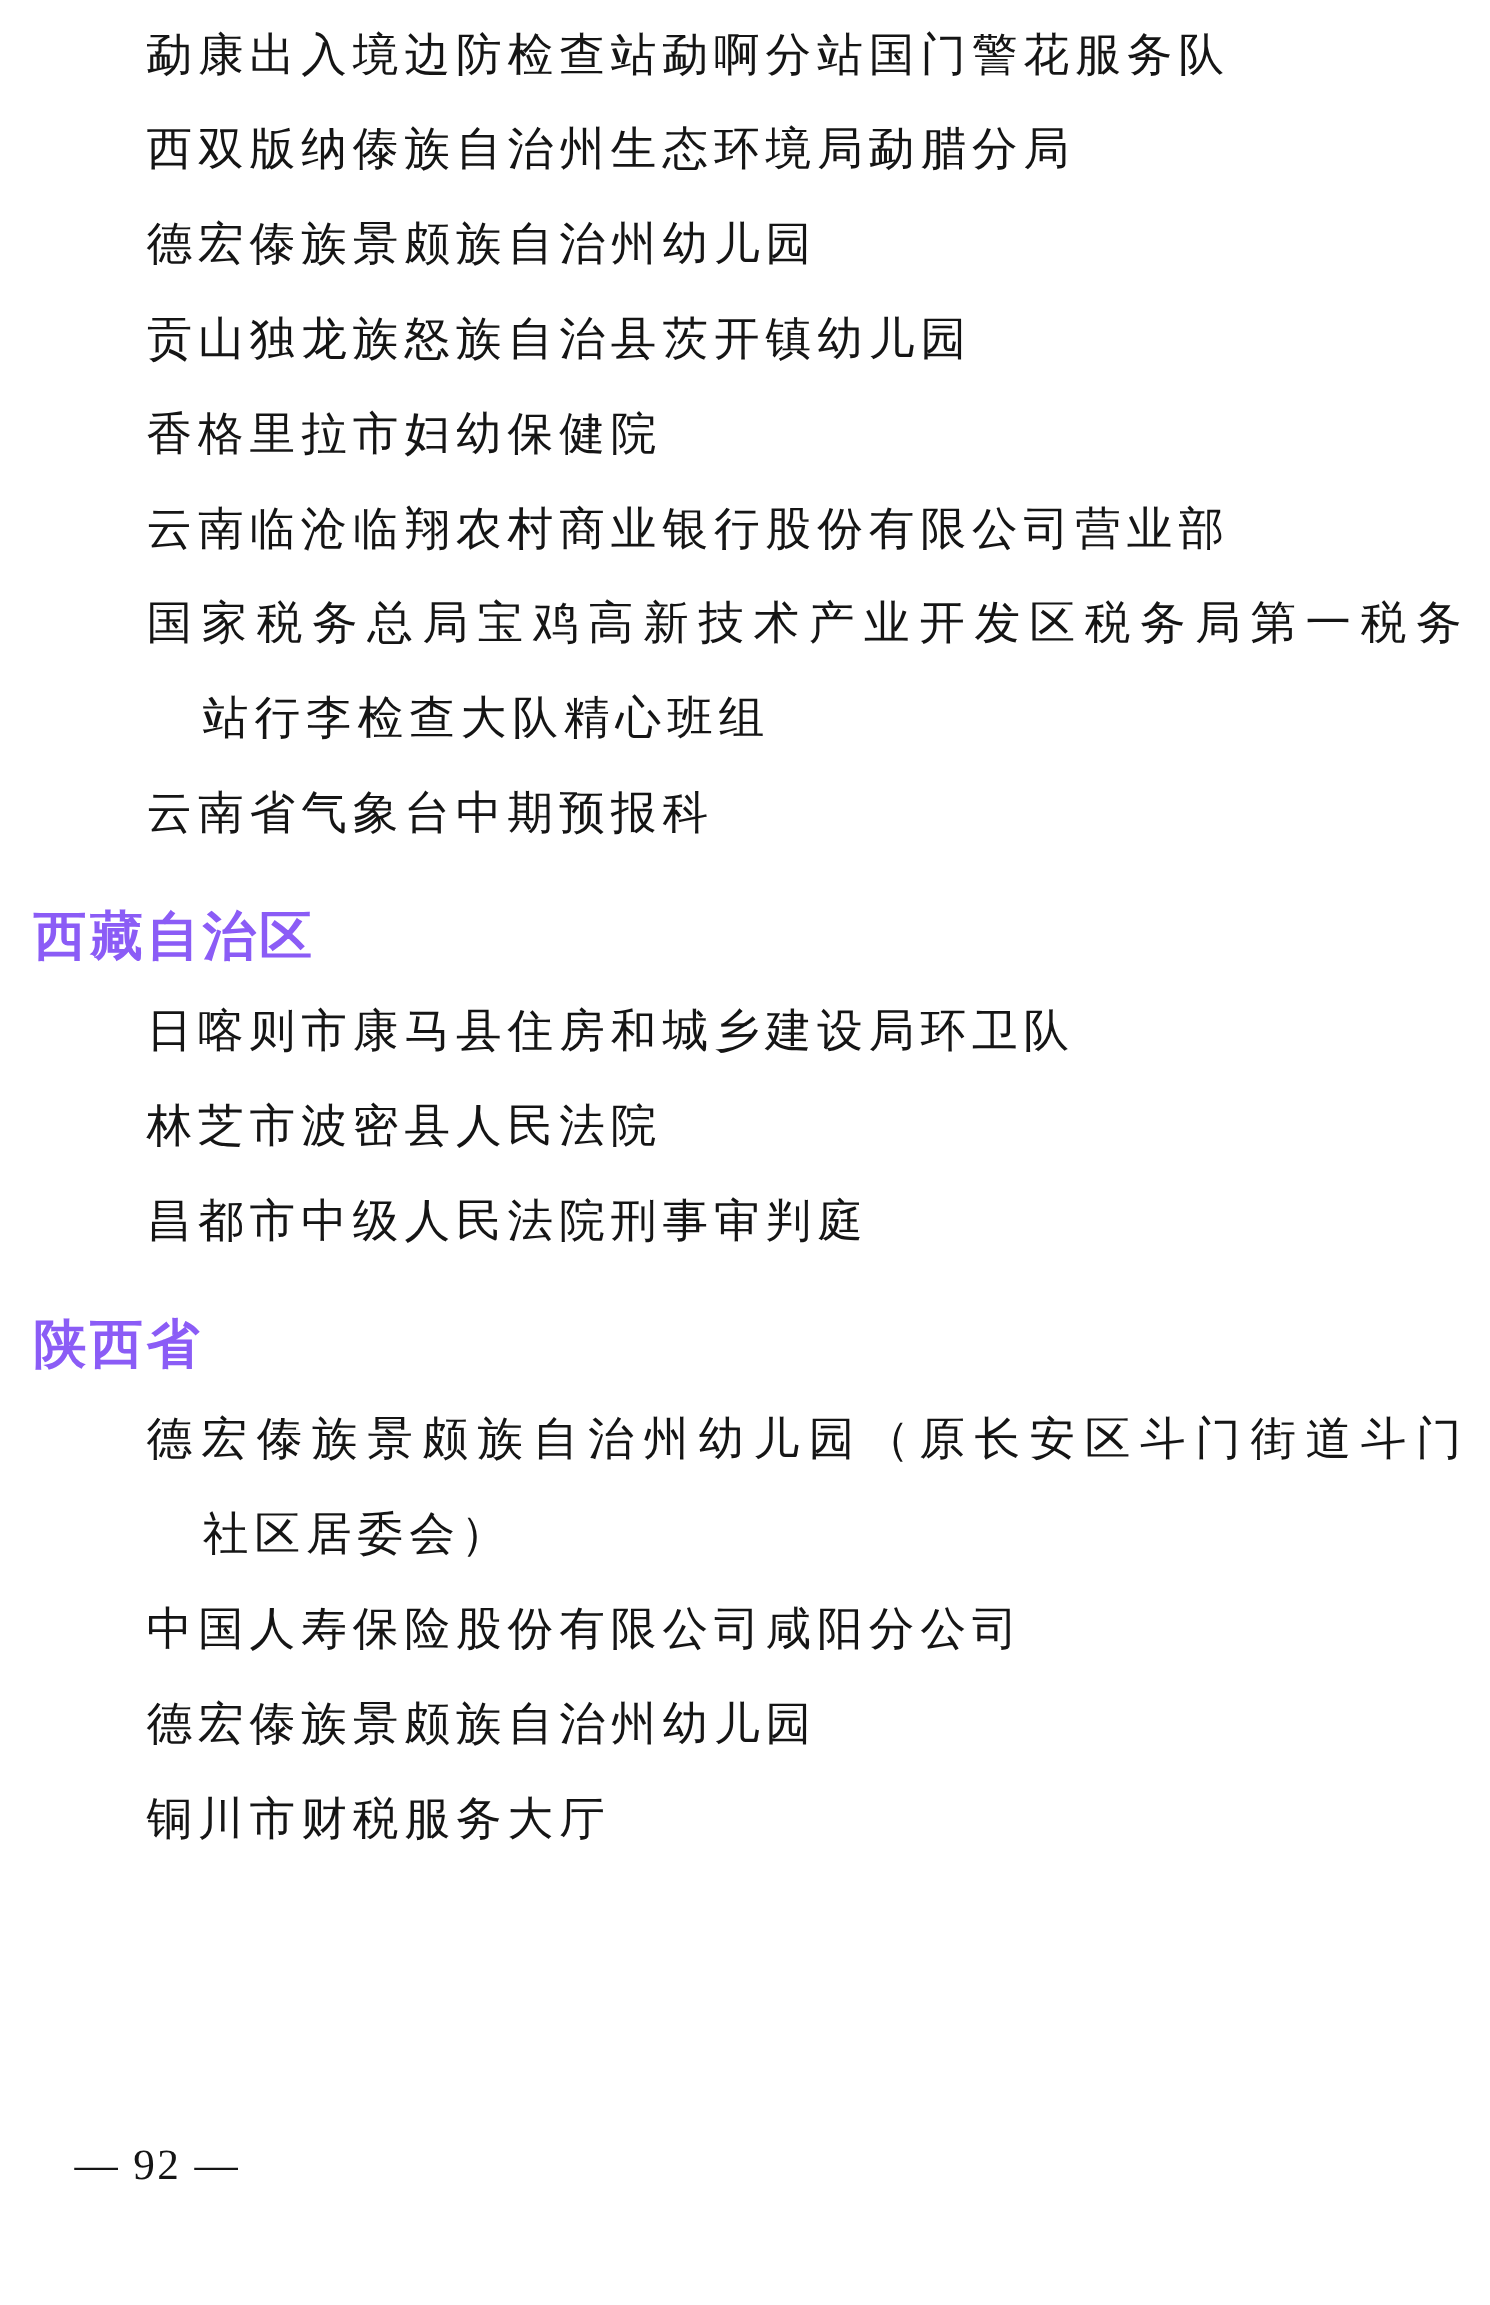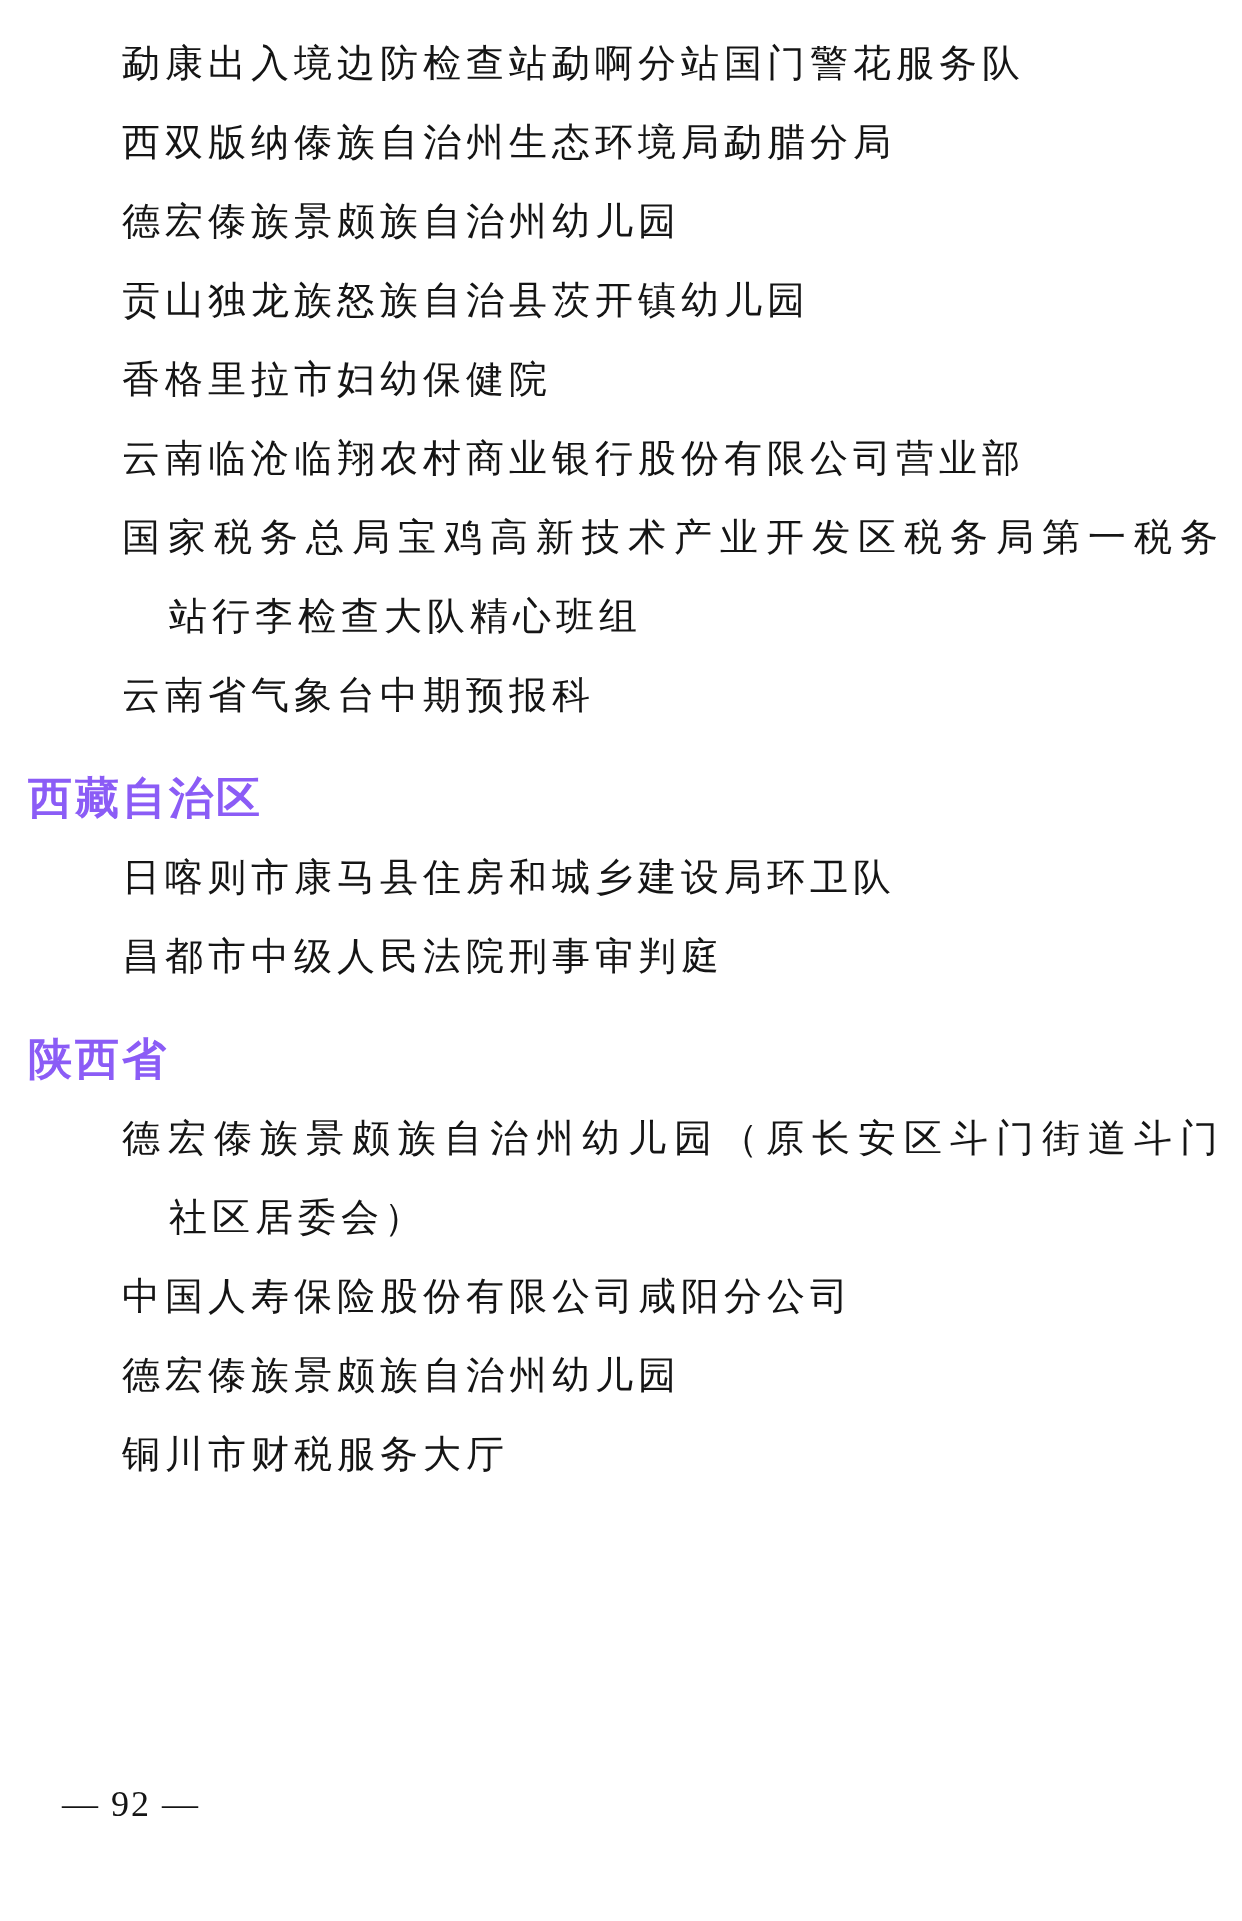--- a/index.html
+++ b/index.html
@@ -10,21 +10,21 @@
   .page {
     position: relative;
     width: 1242px;
     height: 1921px;
     background: #ffffff;
     color: #111111;
     font-family: "Liberation Serif", serif;
     overflow: hidden;
   }
   .content {
-    padding: 24px 10px 0 28px;
+    padding: 6px 10px 0 28px;
   }
   .line {
     height: 79px;
     display: flex;
     align-items: center;
     font-size: 38px;
     letter-spacing: 5px;
     white-space: nowrap;
     color: #151515;
   }
@@ -69,20 +69,21 @@
       <div class="line item">西双版纳傣族自治州生态环境局勐腊分局</div>
       <div class="line item">德宏傣族景颇族自治州幼儿园</div>
       <div class="line item">贡山独龙族怒族自治县茨开镇幼儿园</div>
       <div class="line item">香格里拉市妇幼保健院</div>
       <div class="line item">云南临沧临翔农村商业银行股份有限公司营业部</div>
       <div class="line item spread">国家税务总局宝鸡高新技术产业开发区税务局第一税务</div>
       <div class="line continuation">站行李检查大队精心班组</div>
       <div class="line item">云南省气象台中期预报科</div>
       <div class="line header">西藏自治区</div>
       <div class="line item">日喀则市康马县住房和城乡建设局环卫队</div>
+      <div class="line item">林芝市波密县人民法院</div>
       <div class="line item">昌都市中级人民法院刑事审判庭</div>
       <div class="line header">陕西省</div>
       <div class="line item spread">德宏傣族景颇族自治州幼儿园（原长安区斗门街道斗门</div>
       <div class="line continuation">社区居委会）</div>
       <div class="line item">中国人寿保险股份有限公司咸阳分公司</div>
       <div class="line item">德宏傣族景颇族自治州幼儿园</div>
       <div class="line item">铜川市财税服务大厅</div>
     </div>
   <div class="page-number">— 92 —</div>
 </div>

